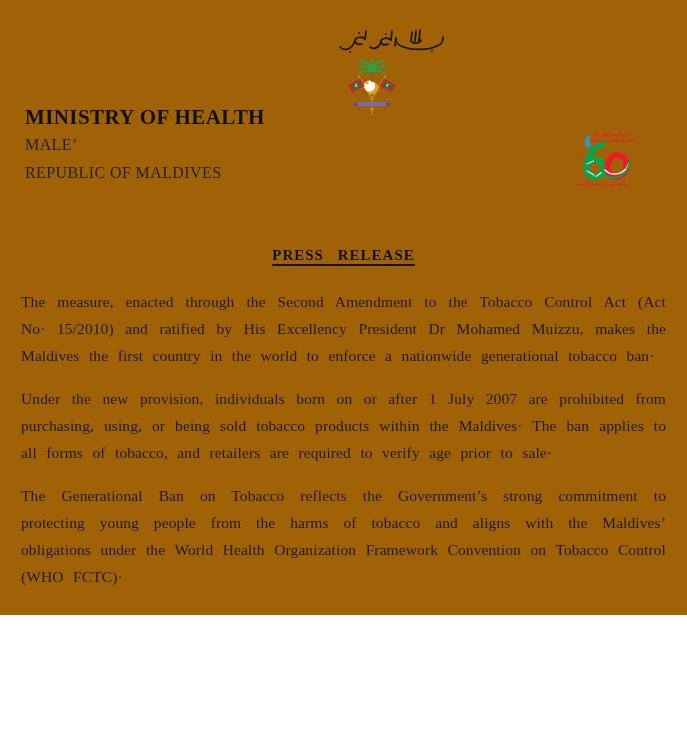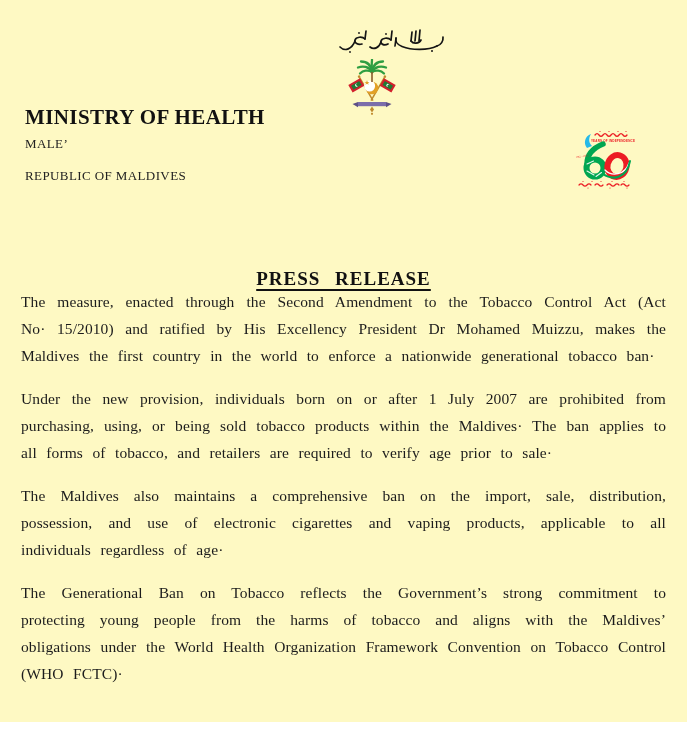--- a/index.html
+++ b/index.html
@@ -1,21 +1,21 @@
 <!DOCTYPE html>
 <html><head>
 <meta charset="utf-8">
 <style>
   * { margin: 0; padding: 0; box-sizing: border-box; }
   html, body { background: #ffffff; }
   .page {
     position: relative;
     width: 687px;
-    height: 722px;
-    background: #fef9c3;
+    height: 615px;
+    background: #a16207;
     font-family: "Liberation Serif", serif;
     color: #1c1c1c;
     overflow: hidden;
   }
   .bismillah {
     position: absolute;
     left: 336px; top: 26px;
     width: 110px; height: 30px;
   }
   .emblem {
@@ -27,44 +27,43 @@
     position: absolute;
     left: 25px; top: 105px;
   }
   .ministry-title {
     font-size: 21px;
     font-weight: bold;
     letter-spacing: 0.4px;
     color: #111;
   }
   .letterhead-line {
-    font-size: 13px;
+    font-size: 16px;
     letter-spacing: 0.4px;
     color: #222;
   }
   .letterhead-line.city { margin-top: 6px; }
-  .letterhead-line.country { margin-top: 16px; }
+  .letterhead-line.country { margin-top: 10px; }
   .anniv-logo {
     position: absolute;
     left: 574px; top: 128px;
     width: 62px; height: 62px;
   }
   .press-title {
     position: absolute;
     top: 247px; left: 0; right: 0;
     text-align: center;
-    font-size: 19px;
+    font-size: 15px;
     font-weight: bold;
     letter-spacing: 1px;
     word-spacing: 9px;
     color: #111;
     text-decoration: underline;
     text-underline-offset: 4px;
     text-decoration-thickness: 1.5px;
-    margin-top: 21px;
   }
   .doc-body {
     position: absolute;
     top: 288px; left: 21px;
     width: 645px;
     font-size: 15.5px;
     line-height: 27px;
     letter-spacing: 0.1px;
     word-spacing: 5.5px;
     text-align: justify;
@@ -195,18 +194,17 @@
       <circle cx="36" cy="60" r="0.55"></circle>
         <circle cx="53" cy="60" r="0.55"></circle>
     </g>
   </svg>
 
   <div class="press-title">PRESS RELEASE</div>
 
   <div class="doc-body">
     <p>The measure, enacted through the Second Amendment to the Tobacco Control Act (Act No· 15/2010) and ratified by His Excellency President Dr Mohamed Muizzu, makes the Maldives the first country in the world to enforce a nationwide generational tobacco ban·</p>
     <p>Under the new provision, individuals born on or after 1 July 2007 are prohibited from purchasing, using, or being sold tobacco products within the Maldives· The ban applies to all forms of tobacco, and retailers are required to verify age prior to sale·</p>
-    <p>The Maldives also maintains a comprehensive ban on the import, sale, distribution, possession, and use of electronic cigarettes and vaping products, applicable to all individuals regardless of age·</p>
     <p>The Generational Ban on Tobacco reflects the Government’s strong commitment to protecting young people from the harms of tobacco and aligns with the Maldives’ obligations under the World Health Organization Framework Convention on Tobacco Control (WHO FCTC)·</p>
 
   </div>
 
 </div>
 
 </body></html>

